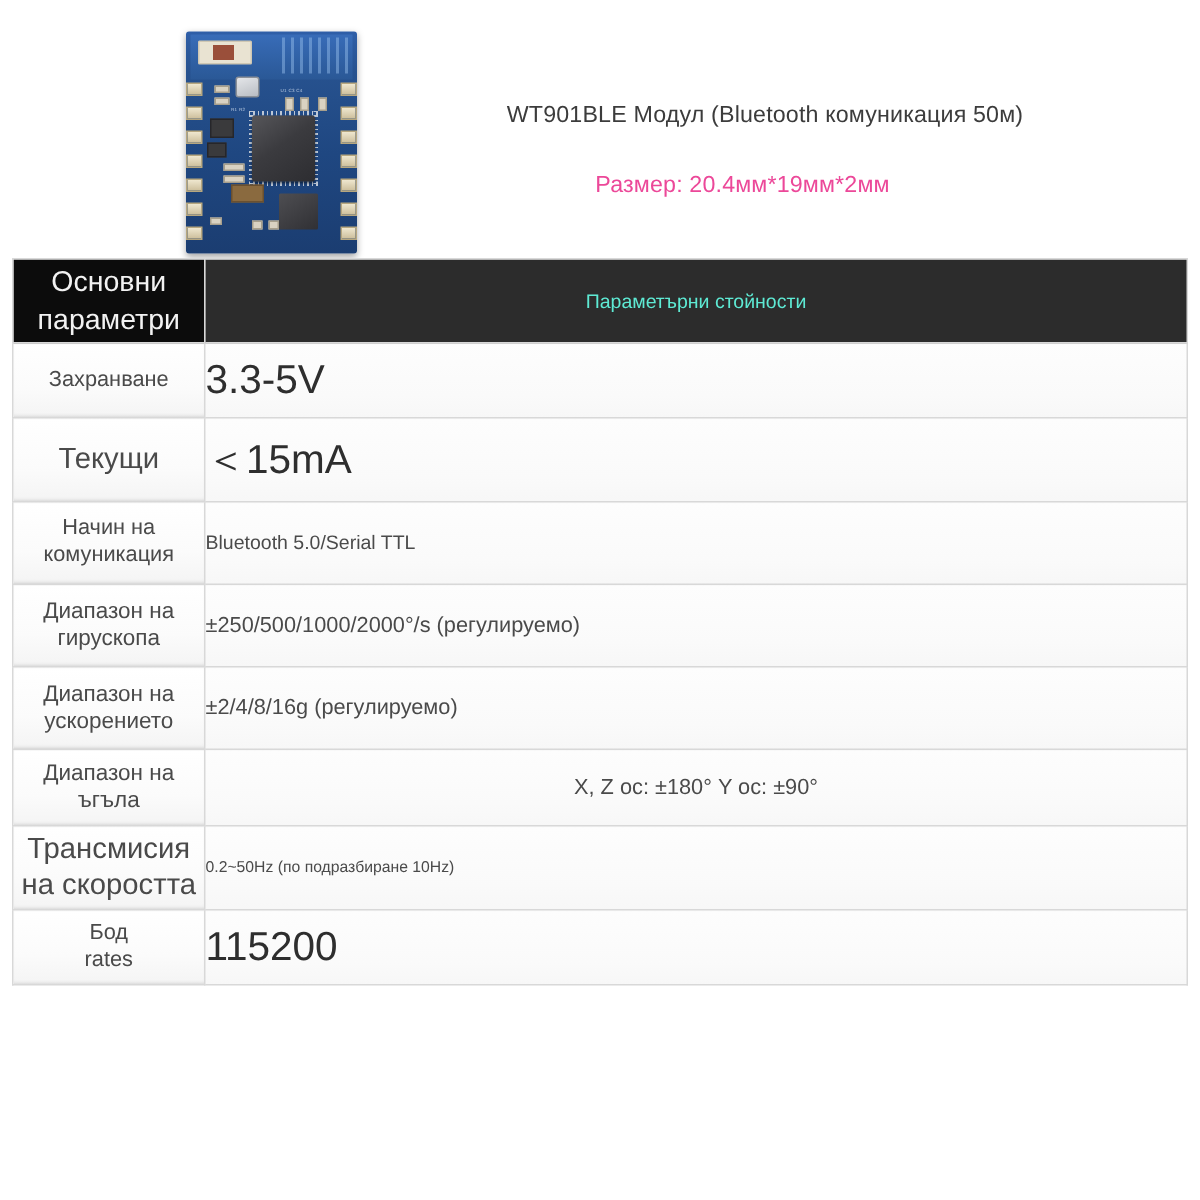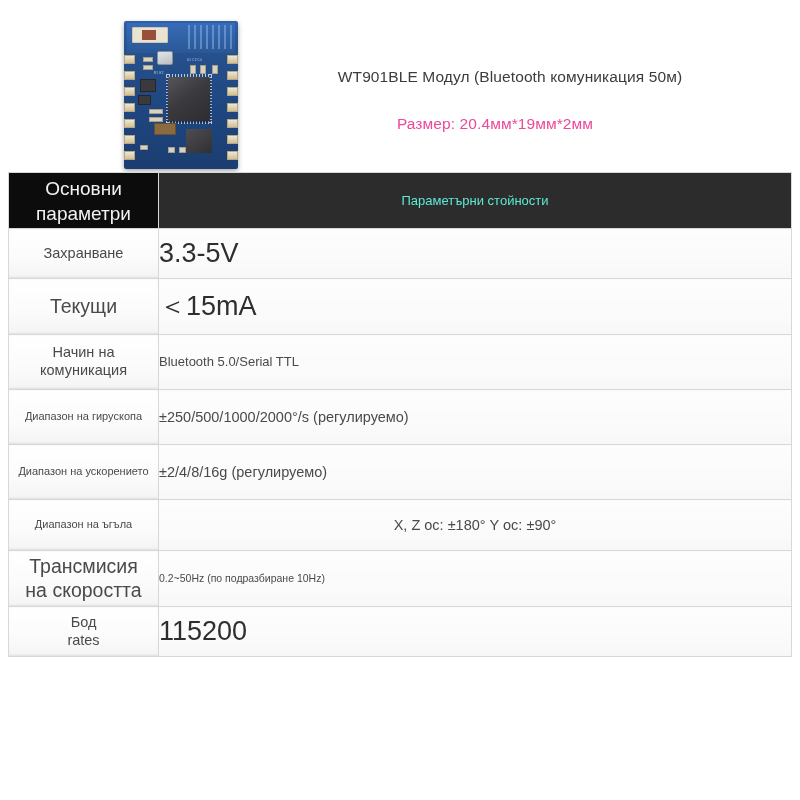--- a/index.html
+++ b/index.html
@@ -178,21 +178,21 @@
   }
 
   
   .hdr-left {
     background: #0c0c0c;
     color: #f2f2f2;
     font-size: 19px;
     text-align: center;
     line-height: 25px;
     height: 56px;
-    width: 150px;
+    width: 128px;
     border-color: #0c0c0c;
     font-weight: 400;
   }
   .hdr-right {
     background: #2c2c2c;
     color: #5eead4;
     font-size: 13px;
     text-align: center;
     height: 56px;
     border-color: #2c2c2c;
@@ -215,21 +215,21 @@
     background: linear-gradient(180deg,#fdfdfd 0%, #fafafa 70%, #f7f7f7 100%);
     padding: 4px 12px;
     line-height: 1.3;
   }
 
   
   .fs-xl  { font-size: 27px; color:#2e2e2e; }
   .fs-lg  { font-size: 19.5px; }
   .fs-md  { font-size: 14.5px; }
   .fs-sm  { font-size: 13px; }
-  .fs-xs  { font-size: 11px; }
+  .fs-xs  { font-size: 15px; }
   .fs-xxs { font-size: 10.5px; }
 
   .ta-left   { text-align: left; }
   .ta-center { text-align: center; }
 
   .val-inner-centered {
     display: block;
     max-width: 600px;
     margin: 0 auto;
     text-align: center;

